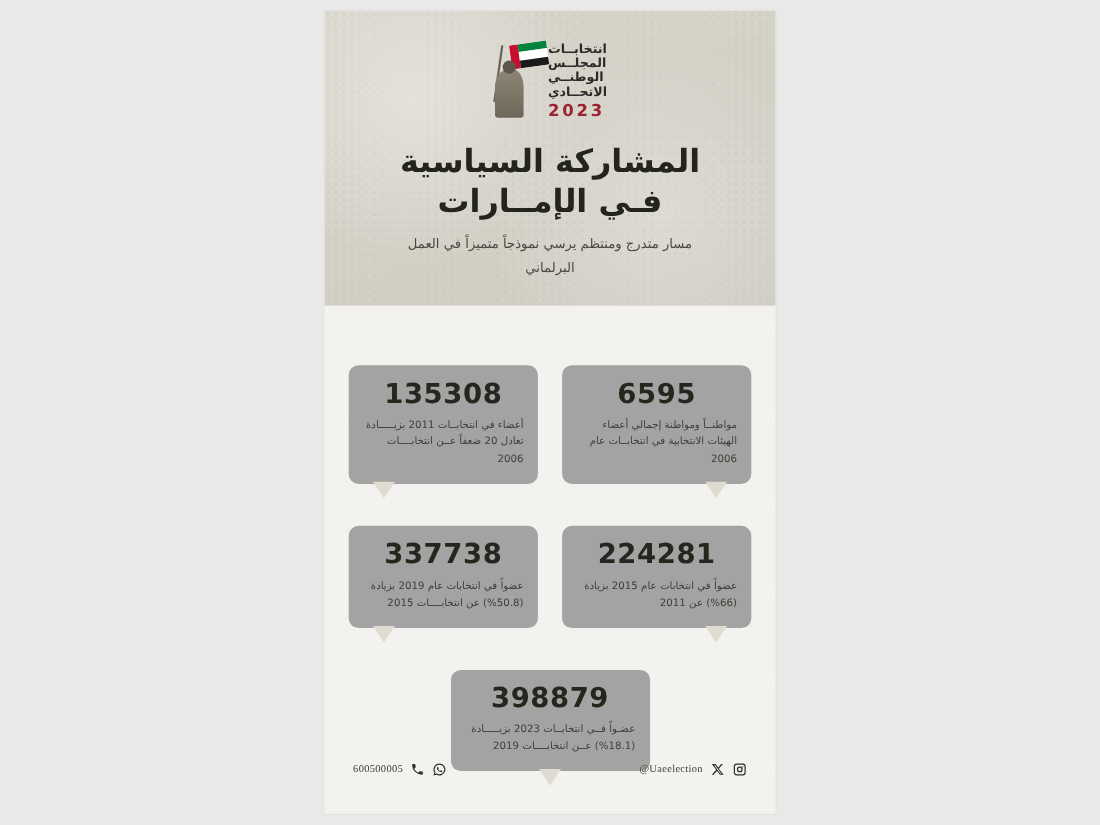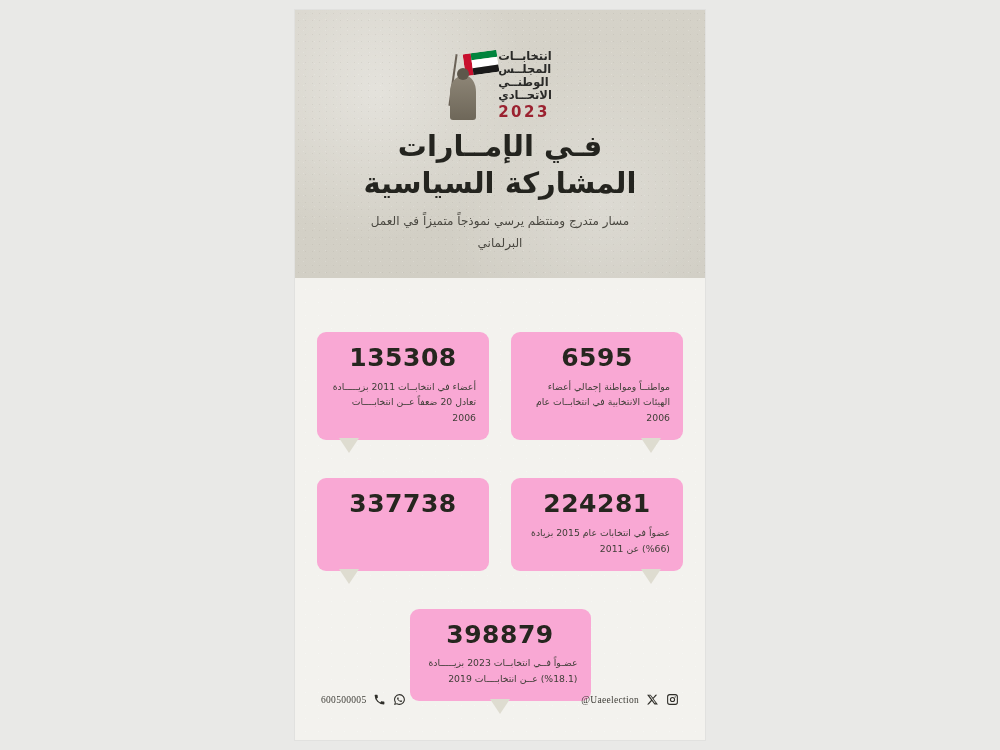--- a/index.html
+++ b/index.html
@@ -83,23 +83,22 @@
     right: 0;
     height: 78px;
     display: flex;
     justify-content: center;
     align-items: flex-start;
     z-index: 4;
   }
   .logo-inner {
     display: flex;
     flex-direction: row;
-    align-items: flex-end;
+    align-items: center;
     gap: 4px;
-    margin-top: 12px;
   }
   .logo-text {
     display: flex;
     flex-direction: column;
     align-items: flex-end;
     line-height: 1.12;
   }
   .logo-line {
     font-size: 11.5px;
     font-weight: 700;
@@ -198,21 +197,21 @@
   }
   .bubble-row {
     display: flex;
     justify-content: center;
     gap: 22px;
     margin-bottom: 38px;
   }
   .bubble {
     position: relative;
     width: 181px;
-    background: #f9a8d4;
+    background: #a3a3a3;
     border-radius: 9px;
     padding: 12px 13px 14px;
     box-sizing: border-box;
     text-align: center;
   }
   .bubble .num {
     font-size: 25px;
     font-weight: 700;
     color: #26261f;
     letter-spacing: .5px;
@@ -303,22 +302,22 @@
                 <div class="s2"></div>
                 <div class="s3"></div>
             </div>
           </div>
           <div class="figure"></div>
         </div>
       </div>
     </div>
 
     <div class="headline">
+      <div class="h1">المشاركة السياسية</div>
       <div class="h1">فـي الإمــارات</div>
-      <div class="h1">المشاركة السياسية</div>
     </div>
 
     <div class="subhead">مسار متدرج ومنتظم يرسي نموذجاً متميزاً في العمل البرلماني</div>
 
     <div class="bubbles">
 
       <div class="bubble-row">
         <div class="bubble tail-right">
           <div class="num">6595</div>
           <div class="desc">مواطنــاً ومواطنة إجمالي أعضاء الهيئات الانتخابية في انتخابــات عام 2006</div>
@@ -329,20 +328,21 @@
         </div>
       </div>
 
       <div class="bubble-row">
         <div class="bubble tail-right">
           <div class="num">224281</div>
           <div class="desc">عضواً في انتخابات عام 2015 بزيادة (66%) عن 2011</div>
         </div>
         <div class="bubble tail-left">
           <div class="num">337738</div>
+          <div class="desc">عضواً في انتخابات عام 2019 بزيادة (50.8%) عن انتخابــــات 2015</div>
         </div>
       </div>
 
       <div class="bubble-row single">
         <div class="bubble tail-center">
           <div class="num">398879</div>
           <div class="desc">عضـواً فــي انتخابــات 2023 بزيـــــادة (18.1%) عــن انتخابــــات 2019</div>
         </div>
       </div>
 

